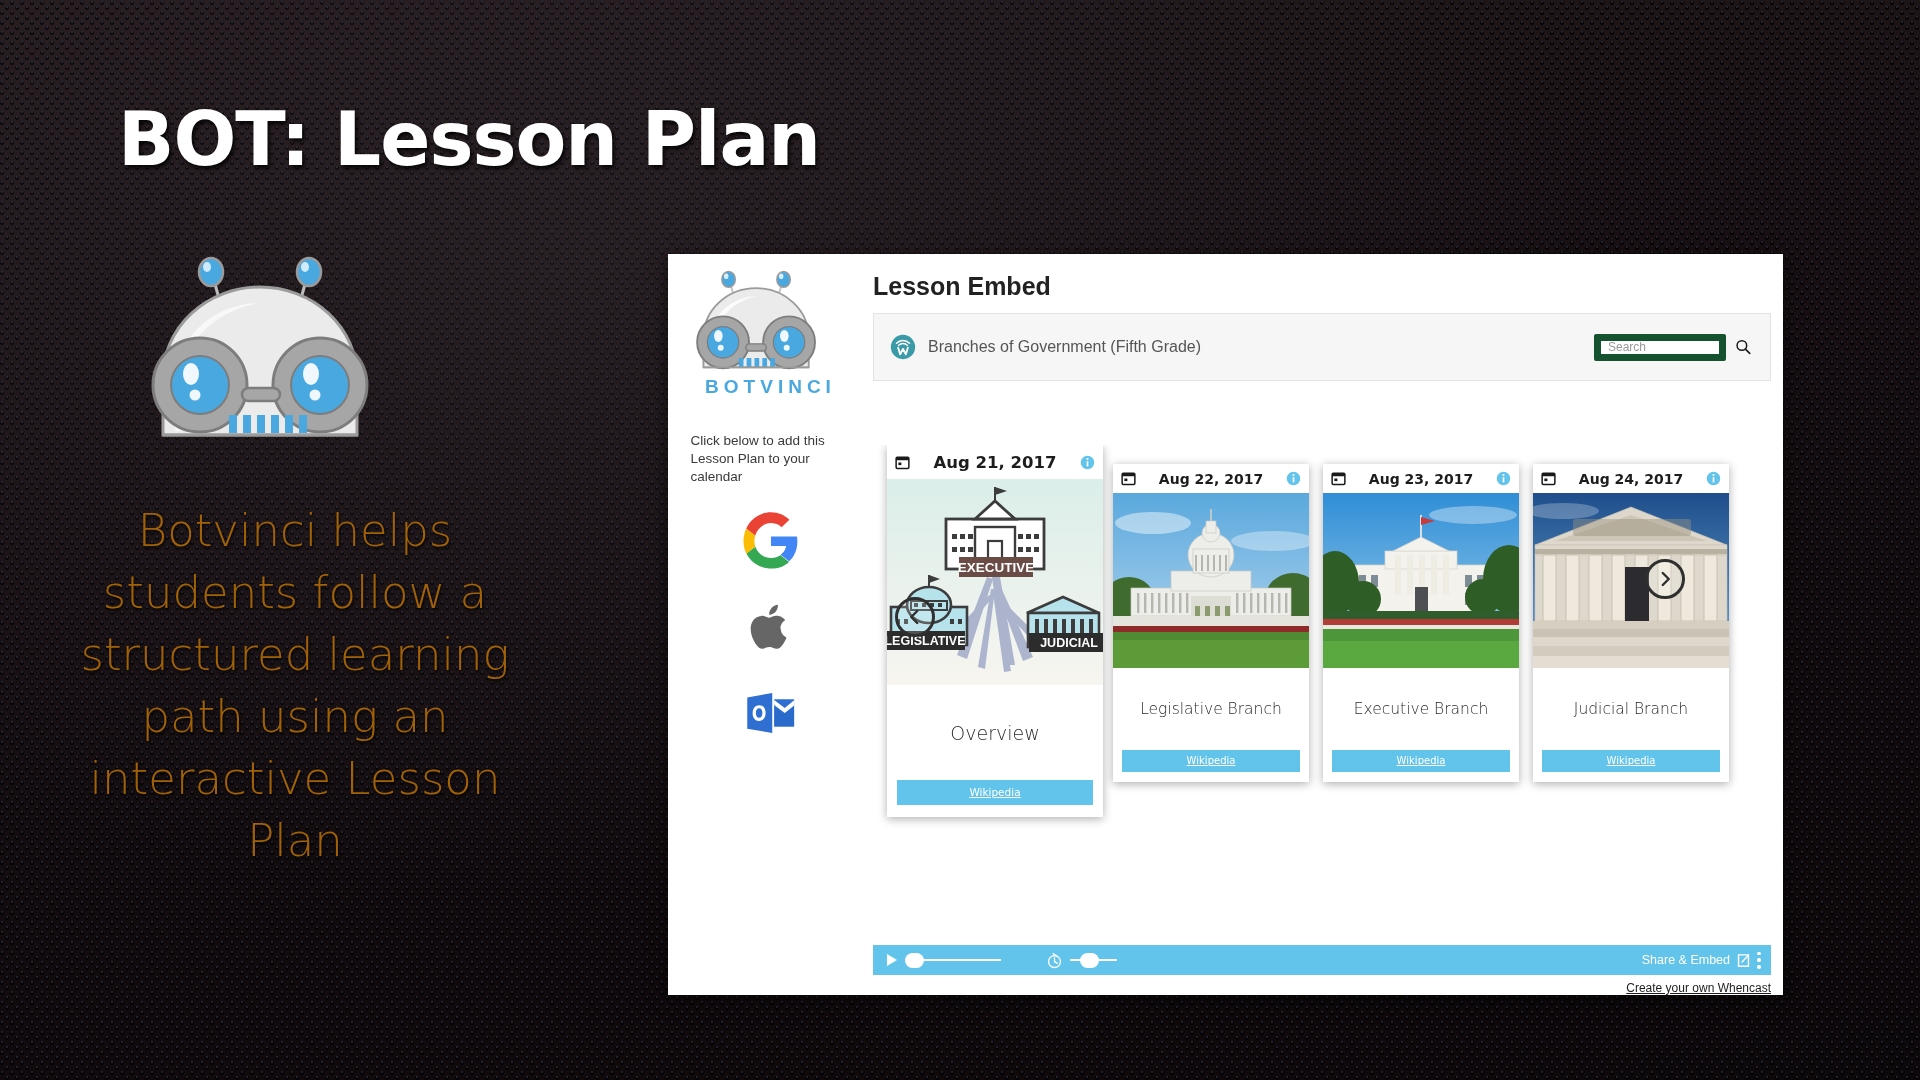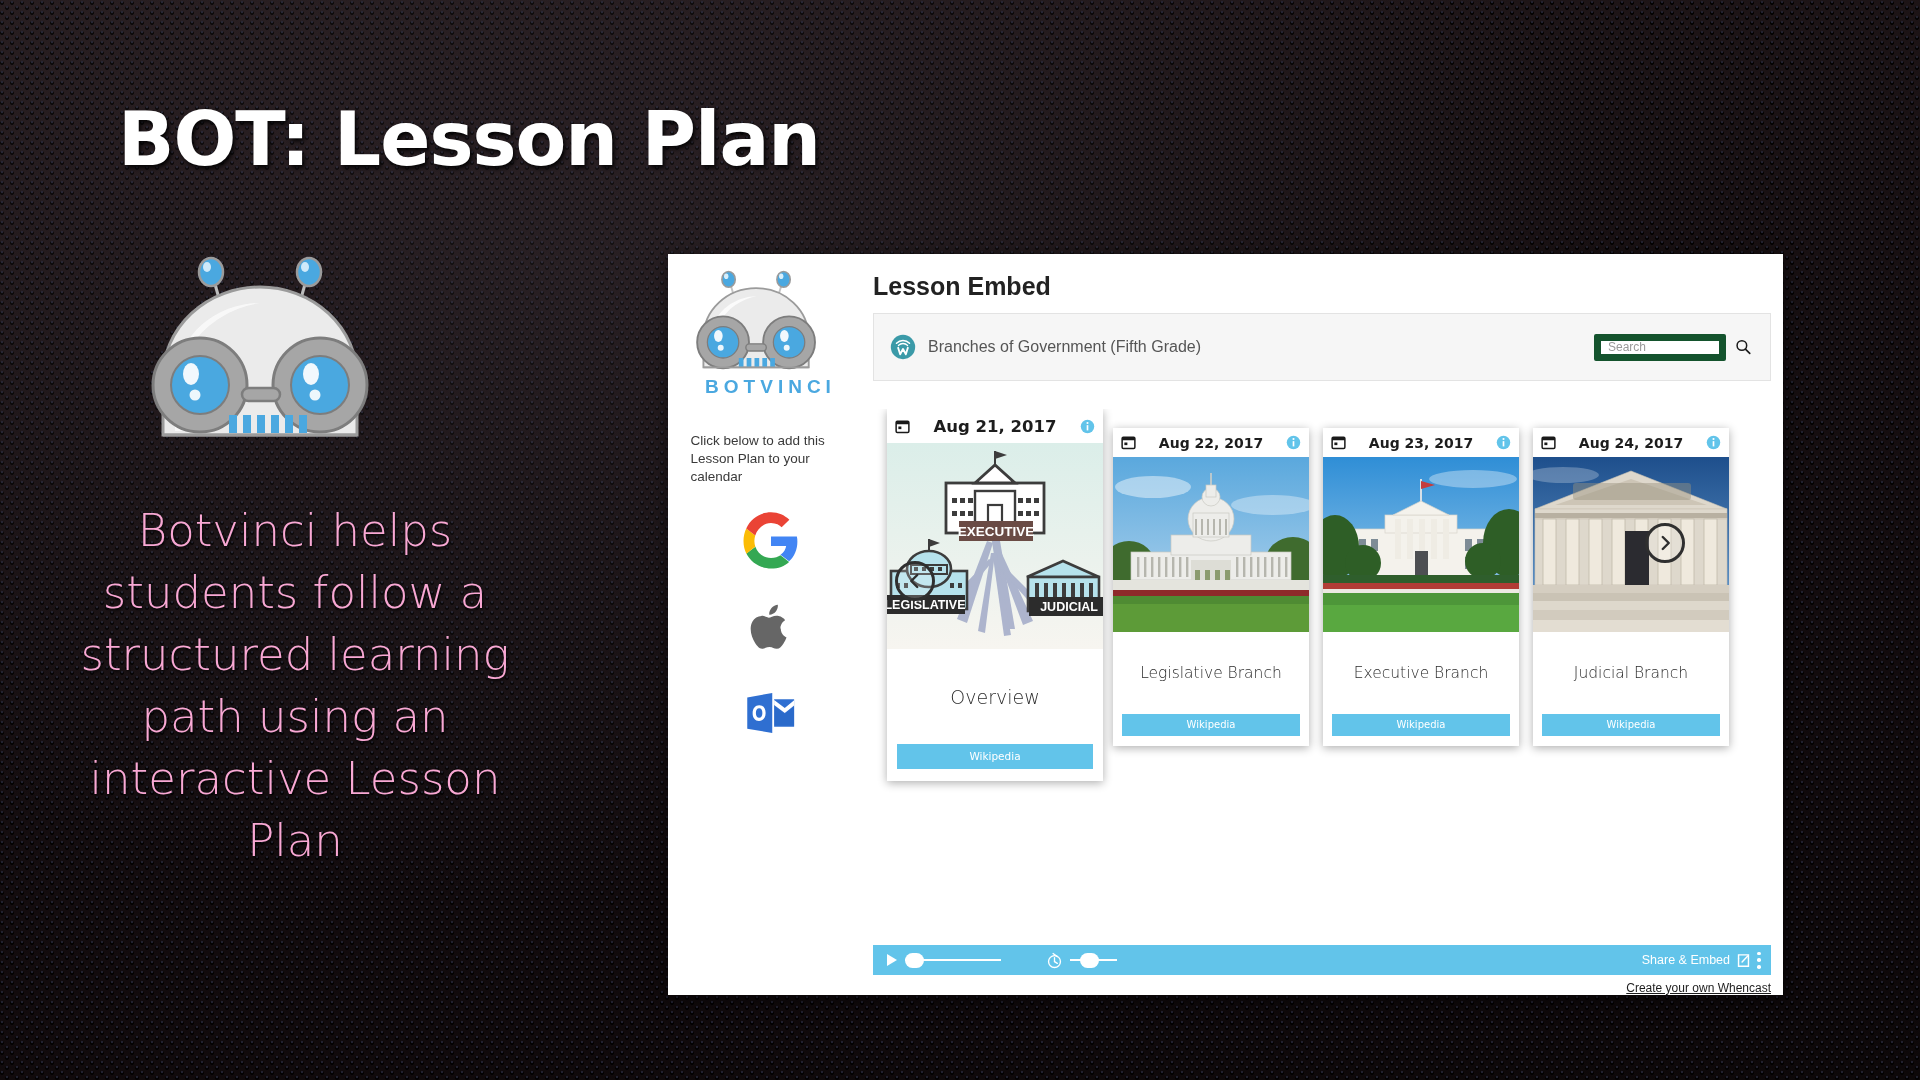--- a/index.html
+++ b/index.html
@@ -39,21 +39,21 @@
   #robot-mascot {
     position: absolute;
     left: 145px; top: 255px;
     width: 310px; height: 205px;
   }
   #body-copy {
     position: absolute;
     left: 60px; top: 500px;
     width: 470px;
     text-align: center;
-    color: #f9a8d4;
+    color: #a16207;
     font-size: 45px;
     line-height: 1.38;
     font-family: "DejaVu Sans", sans-serif;
     font-weight: 300;
     text-shadow: 1px 2px 3px rgba(0,0,0,0.8);
   }
 
   
   #app-window {
     position: absolute;
@@ -139,21 +139,21 @@
   #search-icon-btn {
     width: 34px; height: 30px;
     display: flex; align-items: center; justify-content: center;
     cursor: pointer; background: none; border: none;
   }
 
   
   #carousel {
     position: relative;
     flex: 1;
-    margin-top: 28px;
+    margin-top: 64px;
     overflow: hidden;
   }
   .card {
     position: absolute;
     background: #ffffff;
     box-shadow: 0 2px 9px rgba(0,0,0,0.32);
     display: flex;
     flex-direction: column;
     cursor: pointer;
   }
@@ -192,20 +192,21 @@
     background: #62c4ea;
     color: #ffffff;
     text-align: center;
     font-size: 10.5px;
     margin: 0 10px 12px 10px;
     padding: 6px 0 7px 0;
     border: none;
     cursor: pointer;
     font-family: "DejaVu Sans", sans-serif;
     flex-shrink: 0;
+    text-decoration: underline;
   }
   .card.side .wiki-btn { margin: 0 9px 10px 9px; padding: 5px 0 6px 0; font-size: 10px; }
 
   .nav-circle {
     position: absolute;
     width: 40px; height: 40px;
     border-radius: 50%;
     border: 3px solid #2f2f2f;
     background: rgba(255,255,255,0.18);
     display: flex; align-items: center; justify-content: center;

